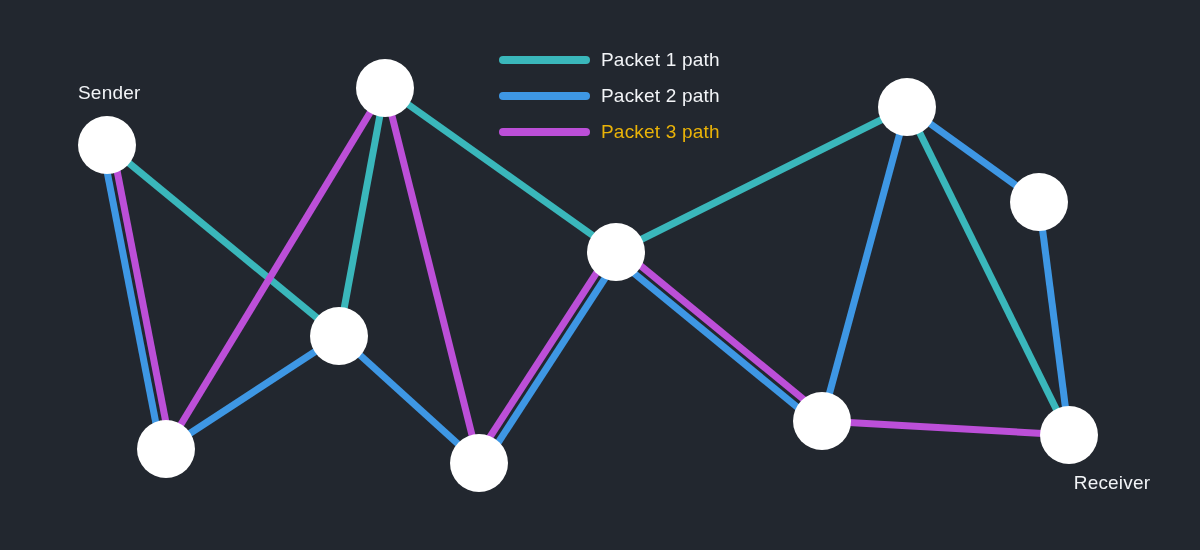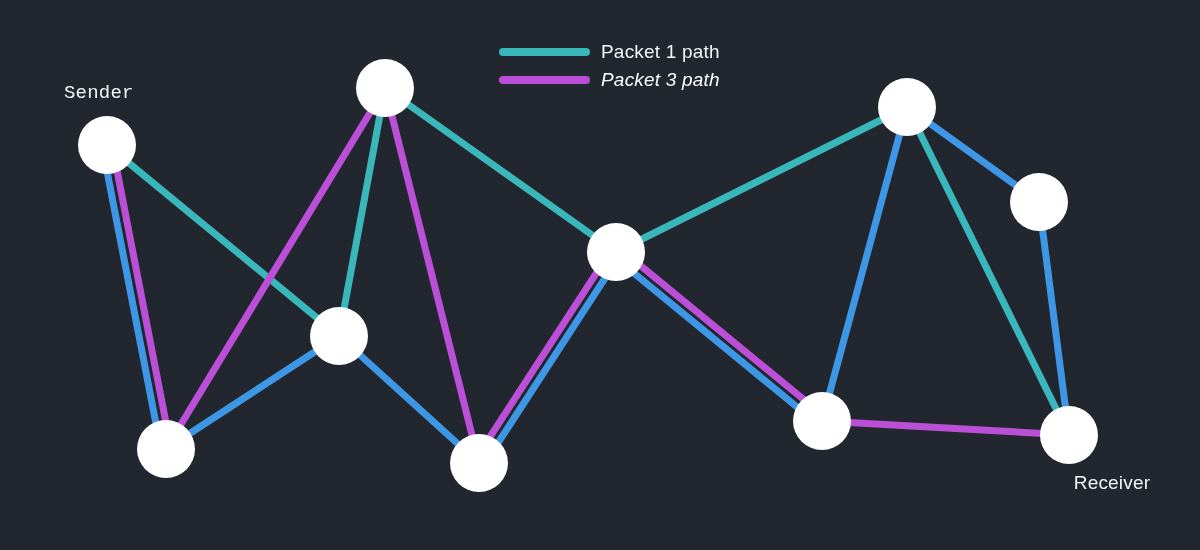--- a/index.html
+++ b/index.html
@@ -17,31 +17,32 @@
     position: absolute;
     left: 0;
     top: 0;
   }
   .node-label {
     position: absolute;
     font-size: 19px;
     letter-spacing: 0.2px;
     white-space: nowrap;
   }
-  #label-sender { left: 64px; top: 82px; font-family: Liberation Mono, monospace; }
+  #label-sender { left: 78px; top: 82px; }
   #label-receiver { left: 1112px; top: 472px; transform: translateX(-50%); }
   .legend {
     position: absolute;
     left: 499px;
     top: 38px;
   }
   .legend-row {
     display: flex;
     align-items: center;
     height: 28px;
+    margin-top: 8px;
   }
   .legend-swatch {
     width: 91px;
     height: 8px;
     border-radius: 4px;
     margin-right: 11px;
     flex: 0 0 auto;
   }
   .legend-label {
     font-size: 19px;
@@ -89,18 +90,22 @@
   <div class="node-label" id="label-sender" style="color: rgb(242, 244, 247);">Sender</div>
 
   <div class="node-label" id="label-receiver" style="color: rgb(242, 244, 247);">Receiver</div>
 
   <div class="legend">
     <div class="legend-row">
       <span class="legend-swatch" style="background: rgb(58, 183, 187);"></span>
       <span class="legend-label" style="color: rgb(242, 244, 247);">Packet 1 path</span>
     </div>
     <div class="legend-row">
+      <span class="legend-swatch" style="background: rgb(62, 151, 228);"></span>
+      <span class="legend-label" style="color: rgb(242, 244, 247);">Packet 2 path</span>
+    </div>
+    <div class="legend-row">
       <span class="legend-swatch" style="background: rgb(188, 79, 216);"></span>
-      <span class="legend-label" style="color: #ffffff; font-style: italic;">Packet 3 path</span>
+      <span class="legend-label" style="color: #eab308;">Packet 3 path</span>
     </div>
   </div>
 
 </div>
 
 </body></html>

